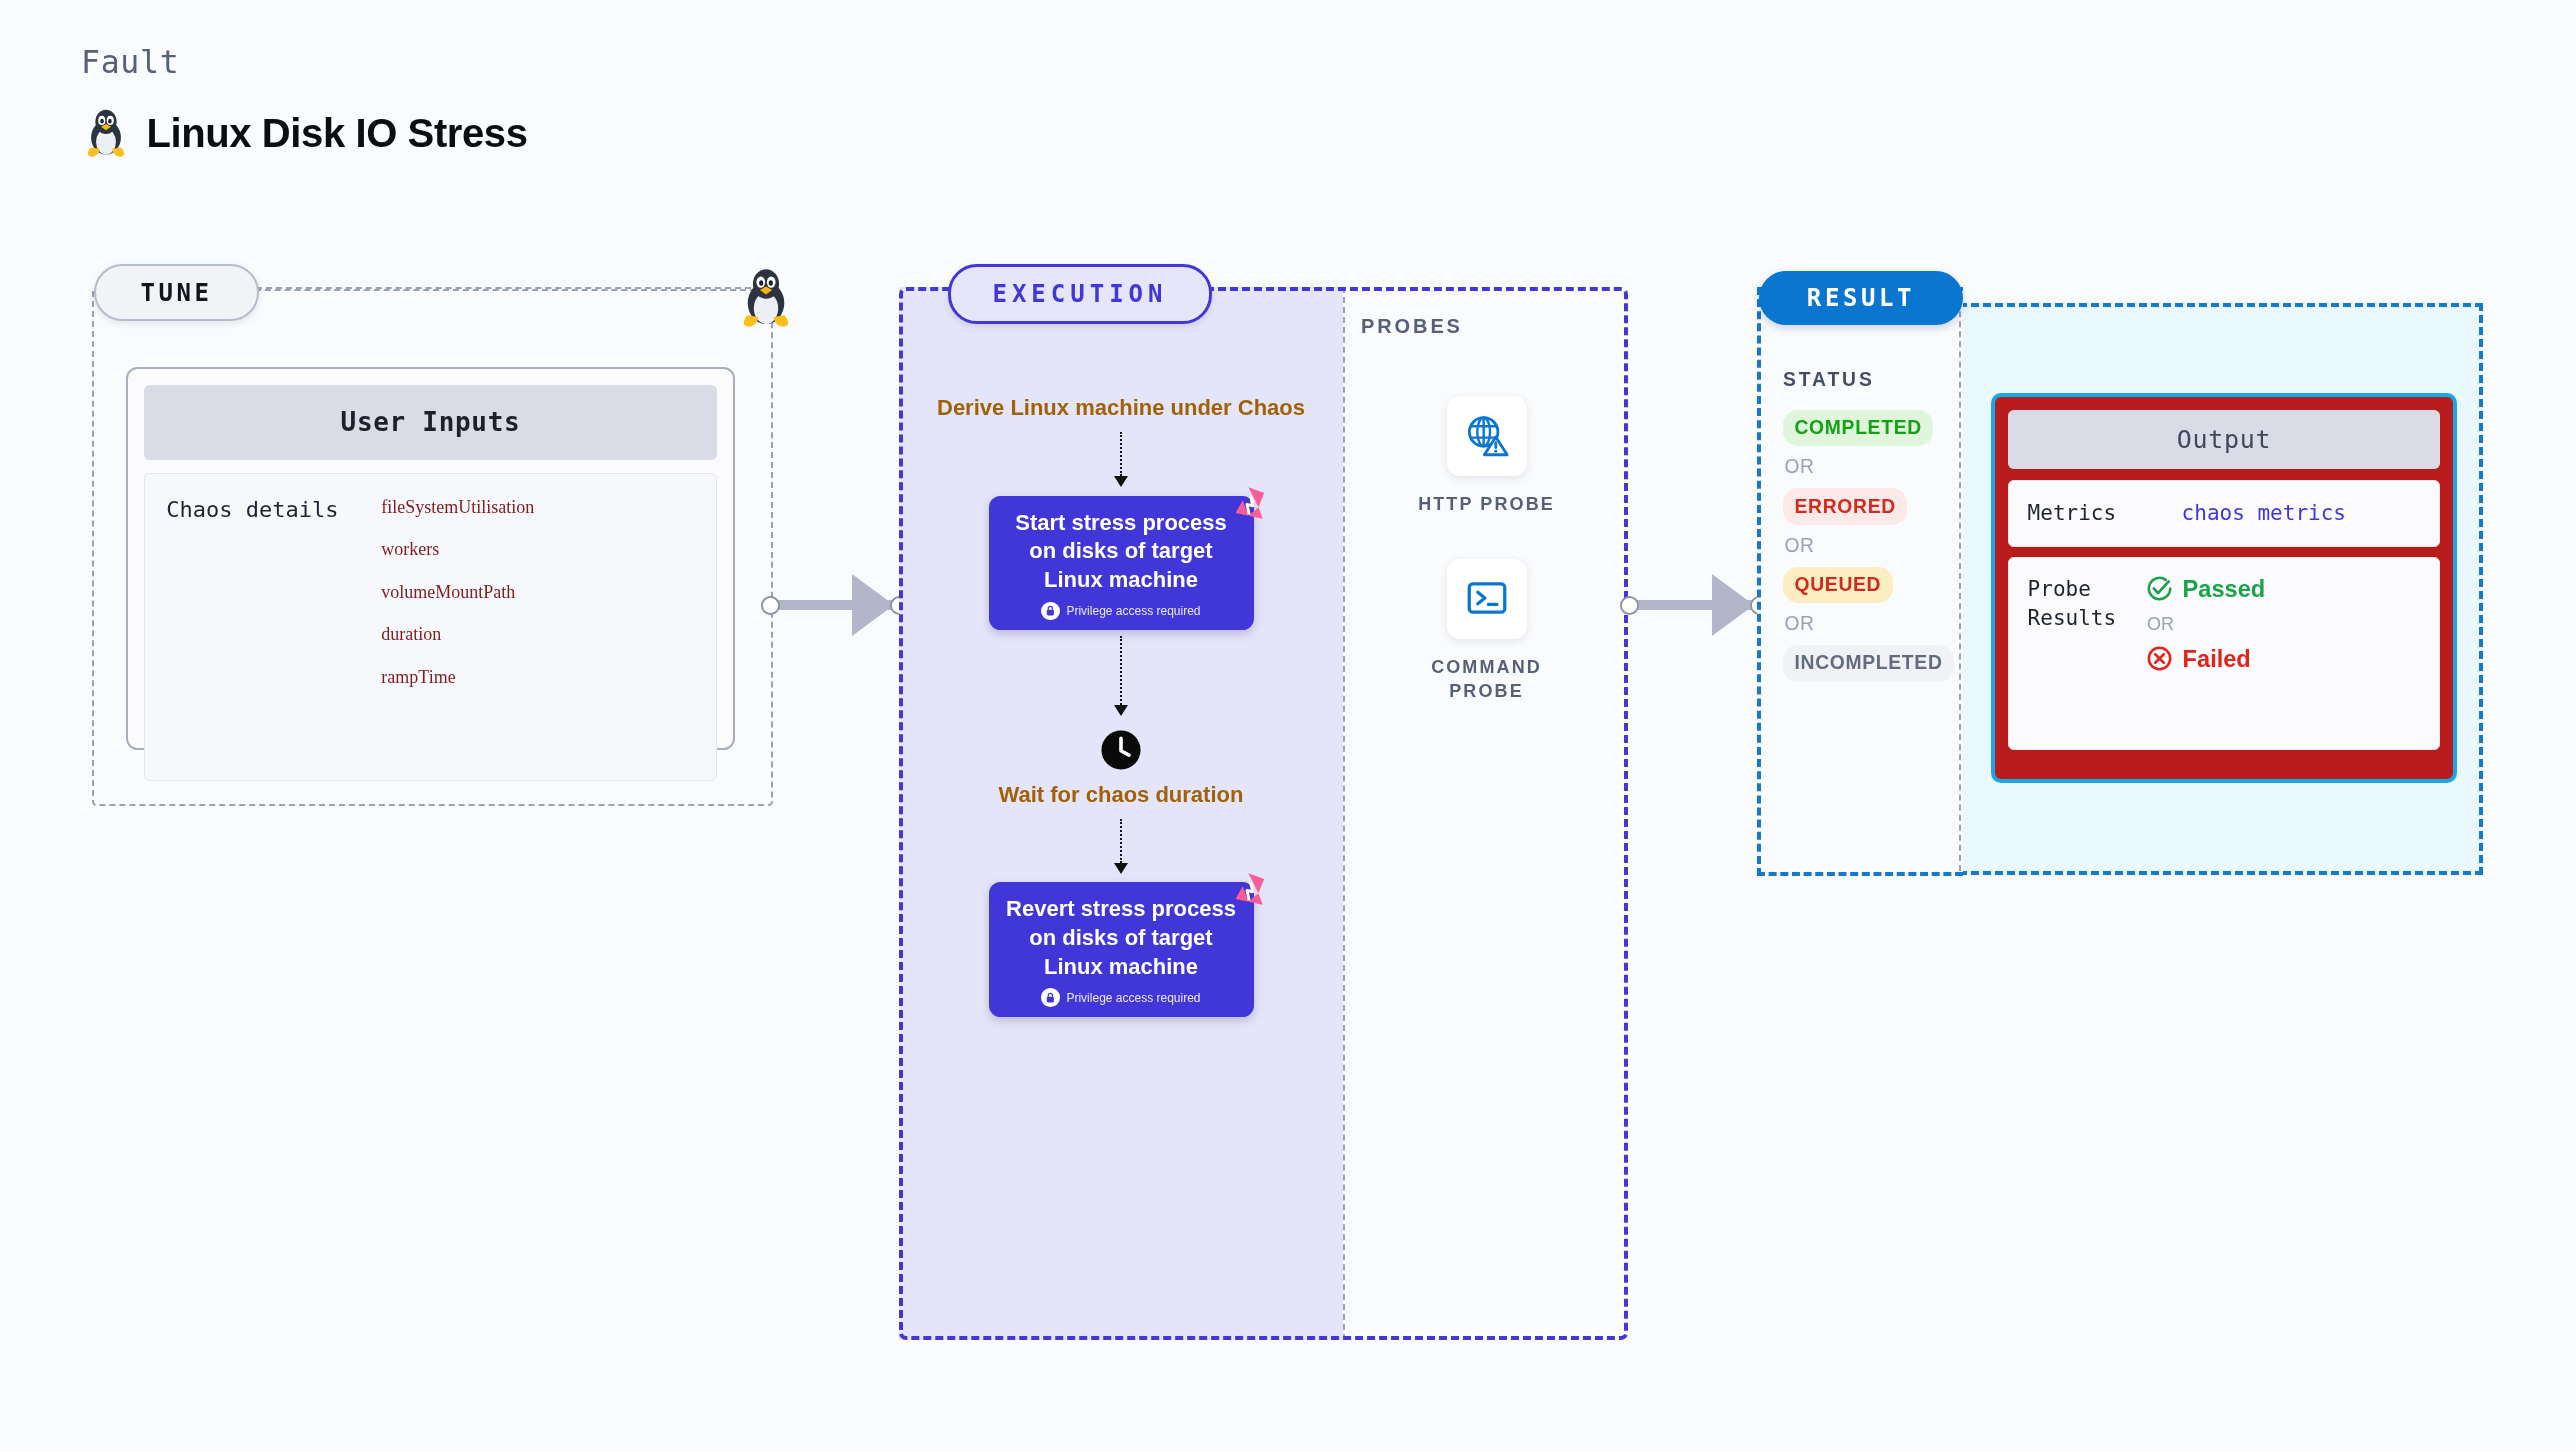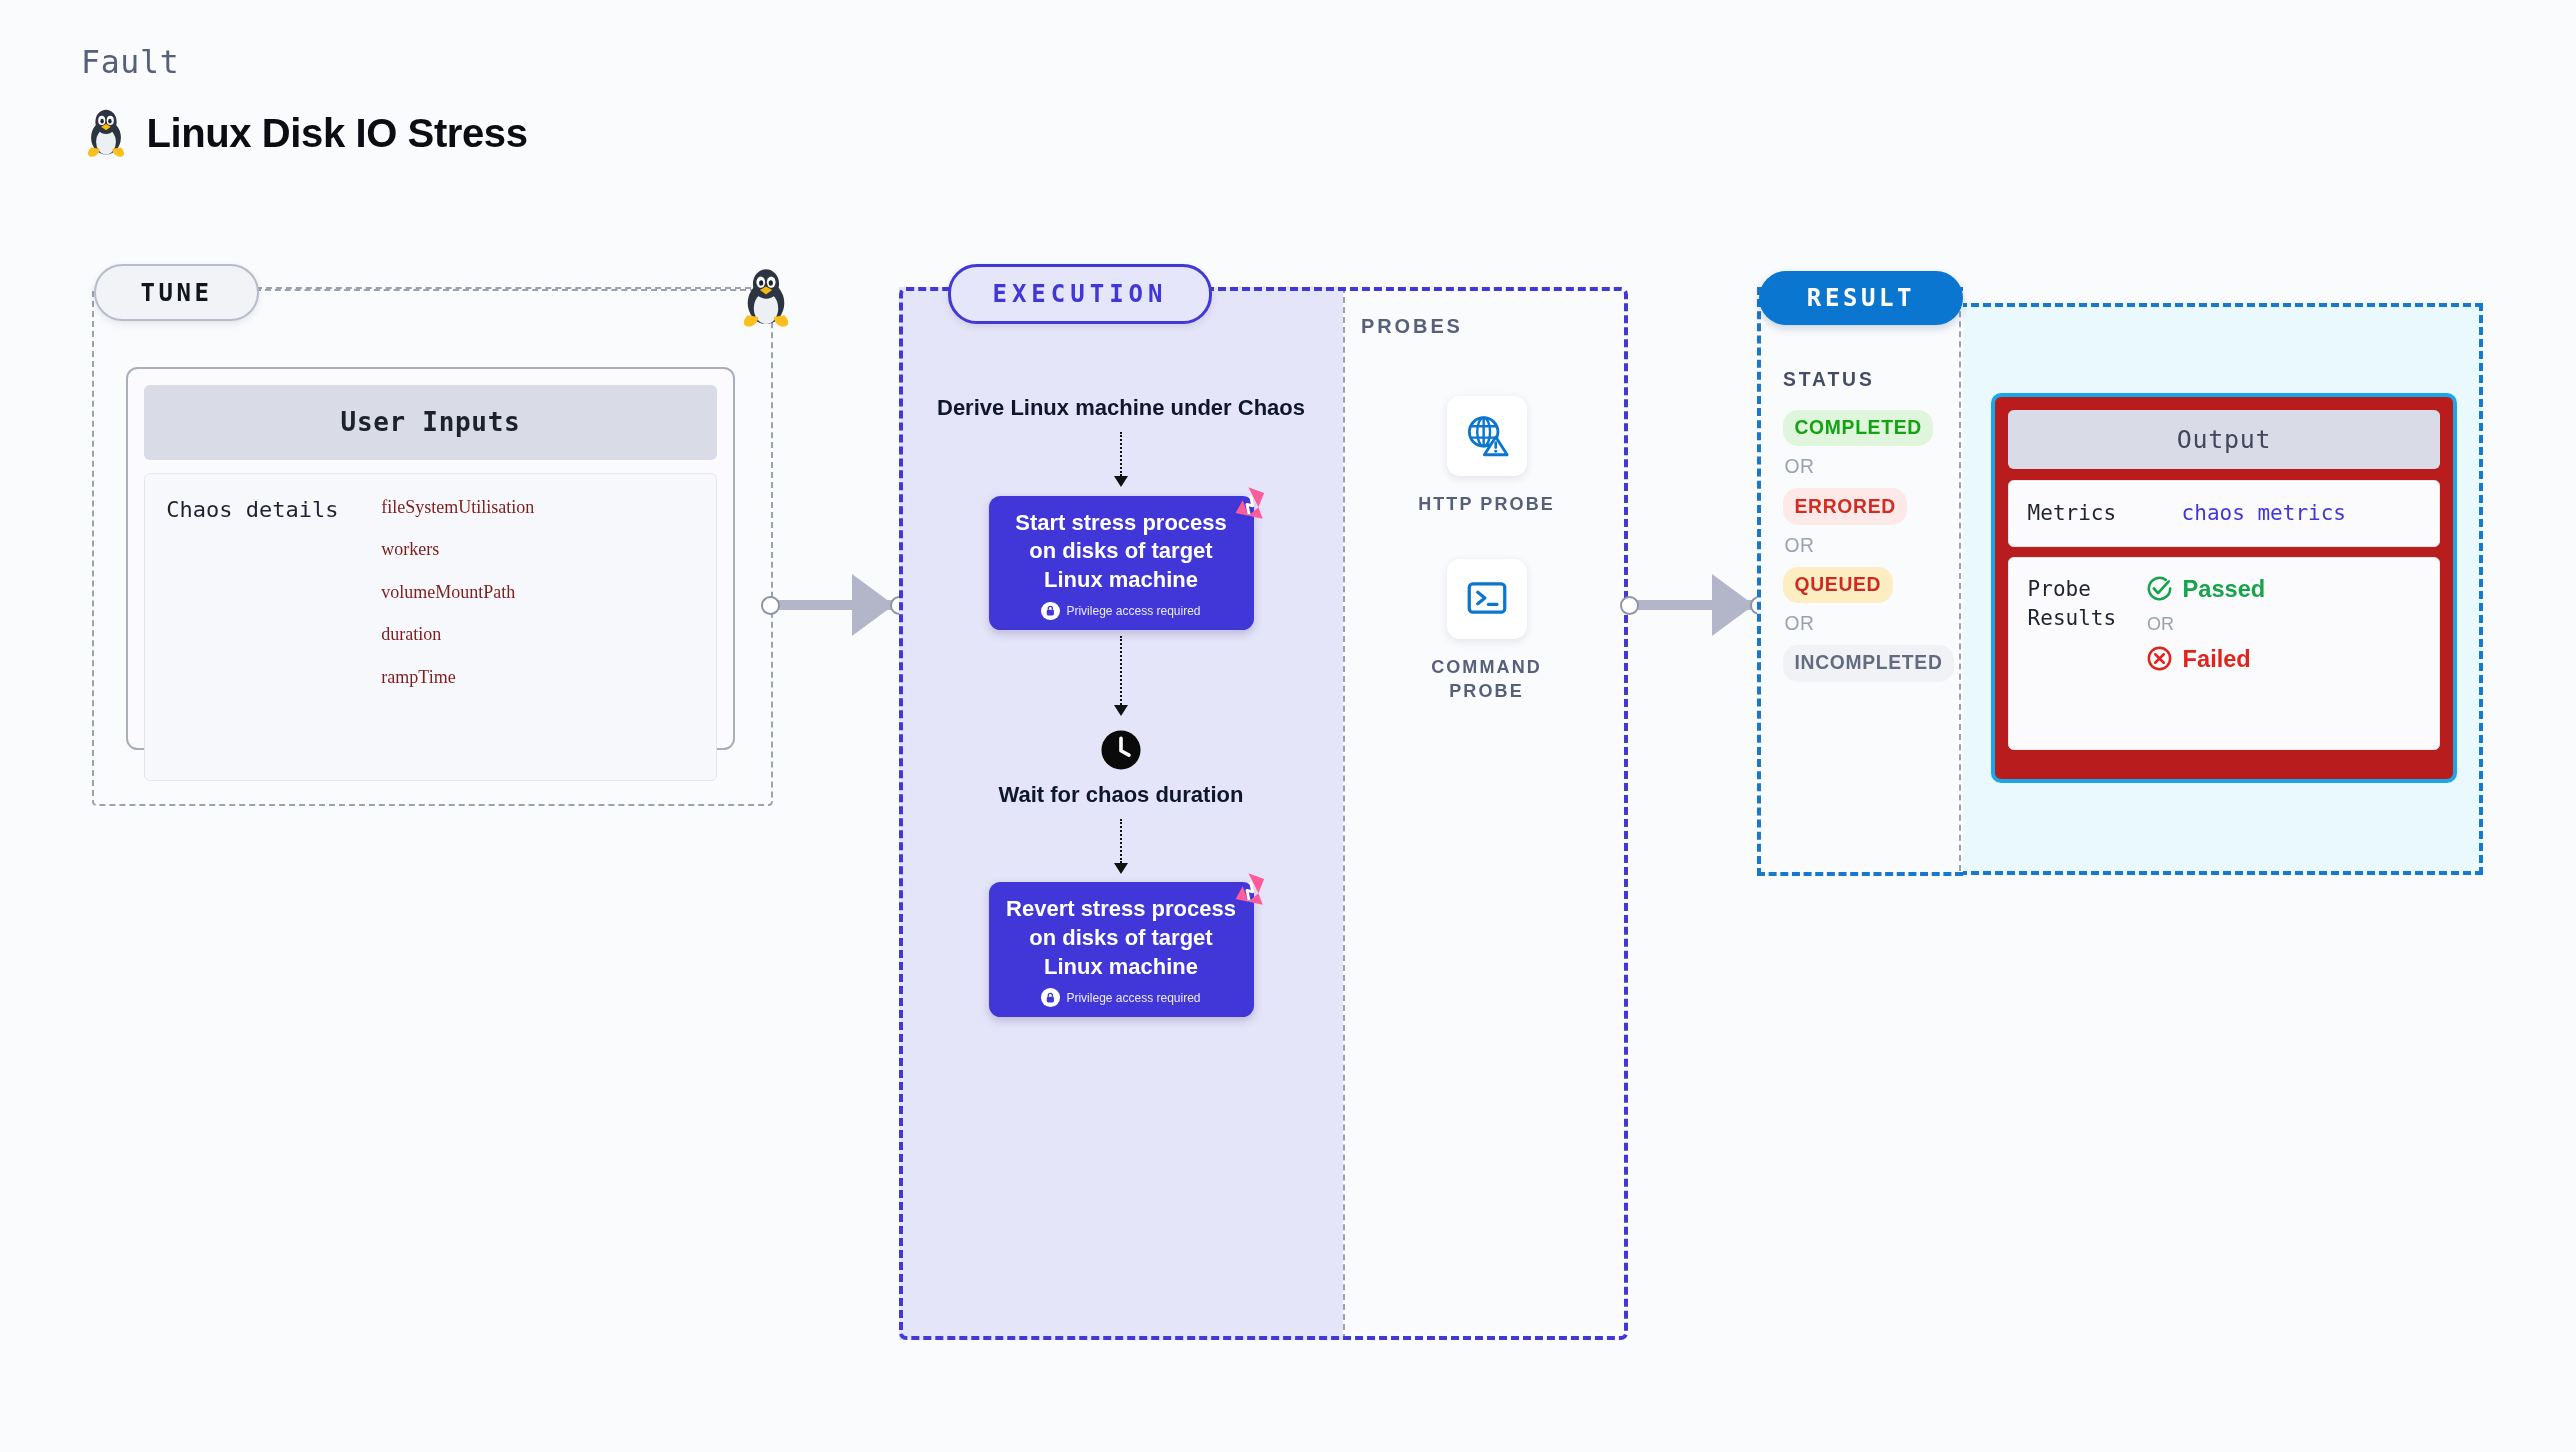--- a/index.html
+++ b/index.html
@@ -100,21 +100,21 @@
     font-size:24px;font-weight:bold;letter-spacing:5px;color:#4136d8;
   }
   #probes-title{
     position:absolute;left:1361px;top:315px;
     font-size:20px;font-weight:bold;letter-spacing:2.9px;color:#56607a;
   }
 
   
   #flow{position:absolute;left:899px;top:287px;width:444px;}
   .flow-text{
-    text-align:center;font-size:22px;font-weight:bold;color:#0f172a;
+    text-align:center;font-size:22px;font-weight:bold;color:#a16207;
     line-height:1.27;
   }
   .arrow-v{
     width:0;margin:0 auto;border-left:2.9px dotted #111;
   }
   .arrow-head{
     width:0;height:0;margin:0 auto;
     border-left:7.9px solid transparent;border-right:7.9px solid transparent;
     border-top:11.5px solid #111;
   }

